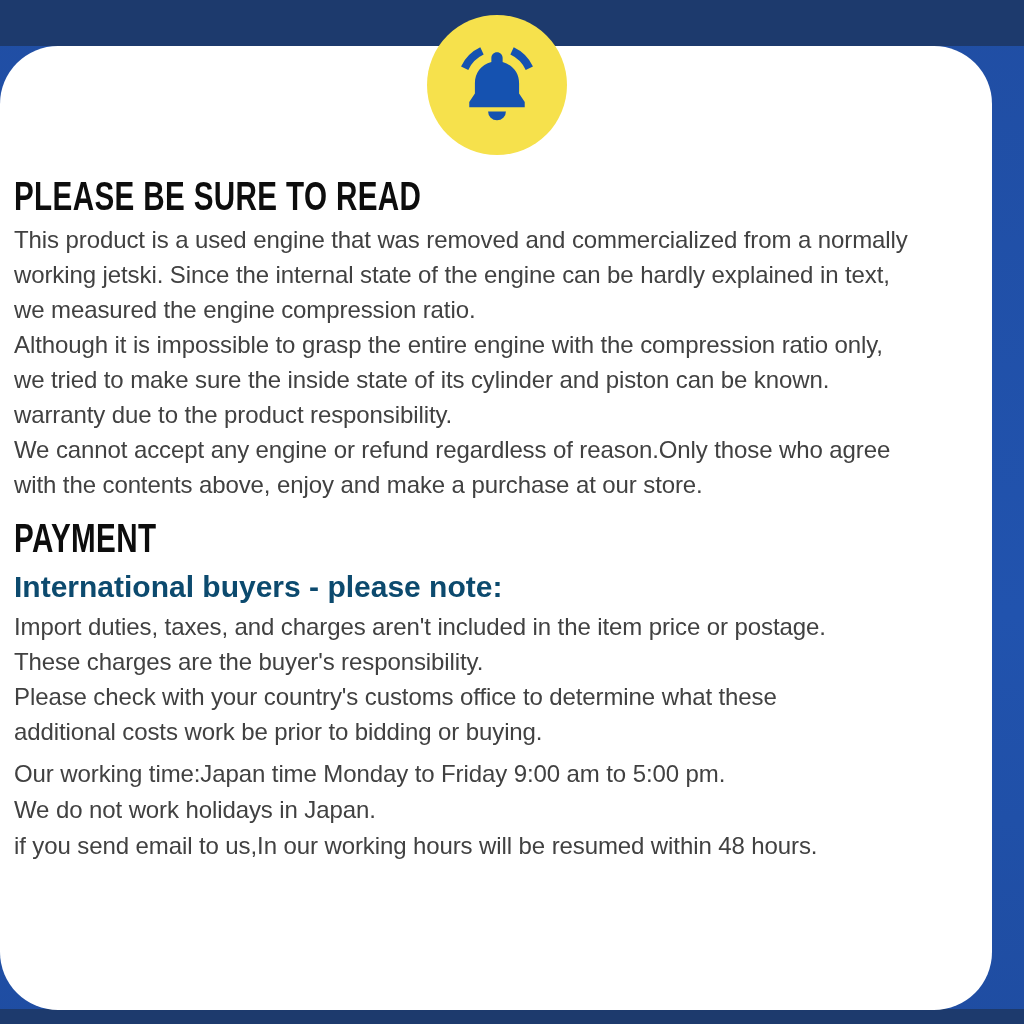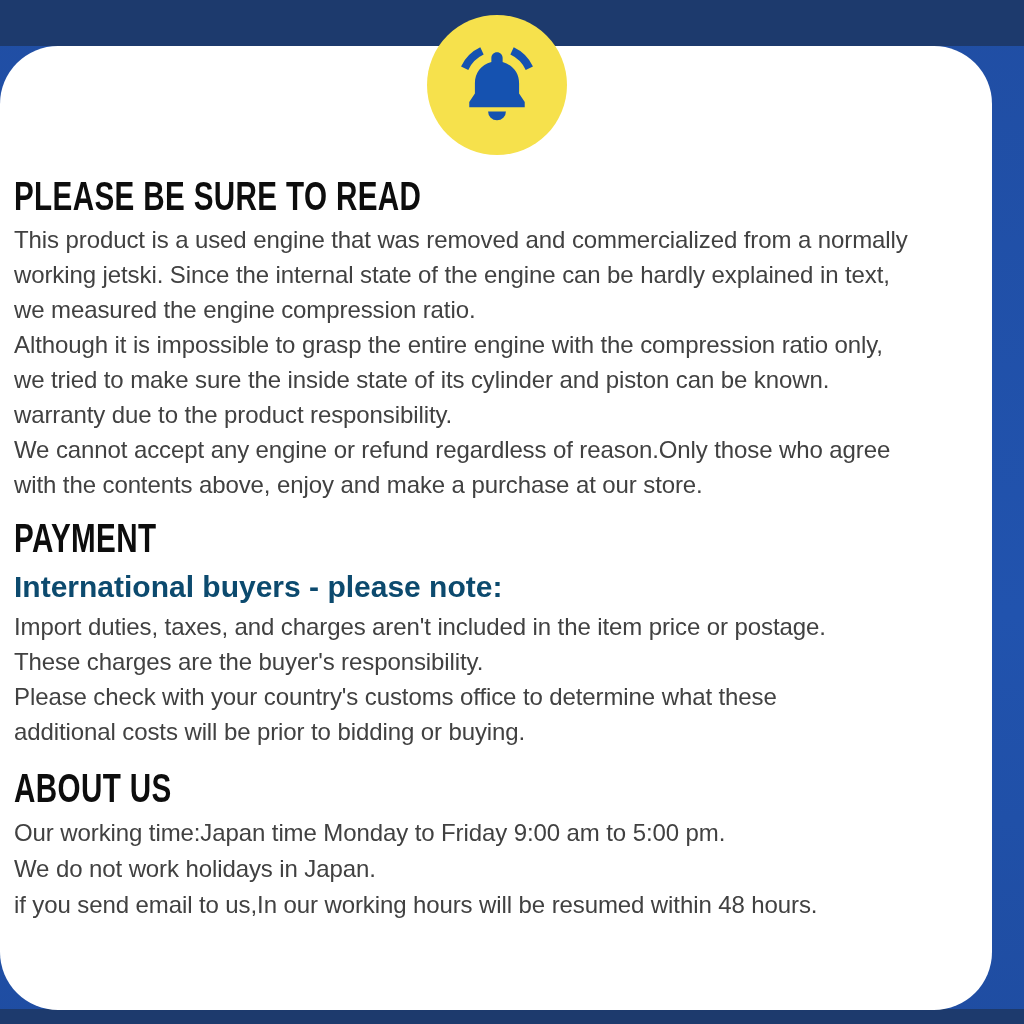--- a/index.html
+++ b/index.html
@@ -113,26 +113,23 @@
       </div>
 
       <div class="h-block h-payment">
         <span class="h-display">PAYMENT</span>
       </div>
       <div class="intl-note">International buyers - please note:</div>
       <div class="body-lines payment-lines">
         <div class="ln">Import duties, taxes, and charges aren't included in the item price or postage.</div>
         <div class="ln">These charges are the buyer's responsibility.</div>
         <div class="ln">Please check with your country's customs office to determine what these</div>
-        <div class="ln">additional costs will be prior to bidding or buying.</div>
+        <div class="ln">additional costs work be prior to bidding or buying.</div>
       </div>
 
-      <div class="h-block h-about">
-        <span class="h-display">ABOUT US</span>
-      </div>
       <div class="body-lines about-lines">
         <div class="ln">Our working time:Japan time Monday to Friday 9:00 am to 5:00 pm.</div>
         <div class="ln">We do not work holidays in Japan.</div>
         <div class="ln">if you send email to us,In our working hours will be resumed within 48 hours.</div>
       </div>
 
     </div>
   </div>
 </div>
 

